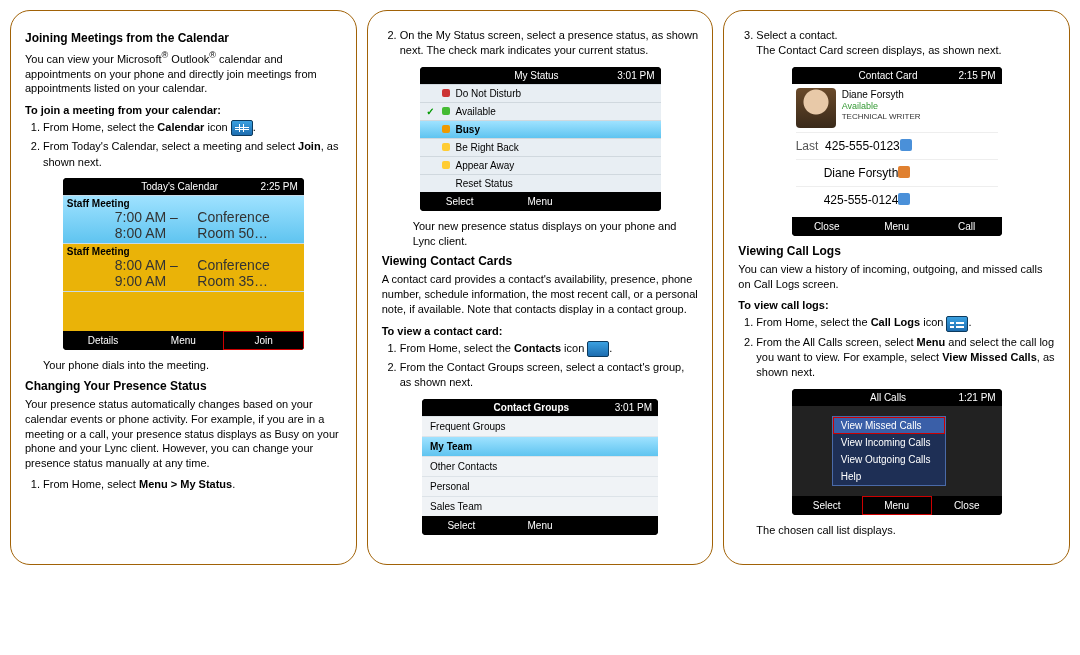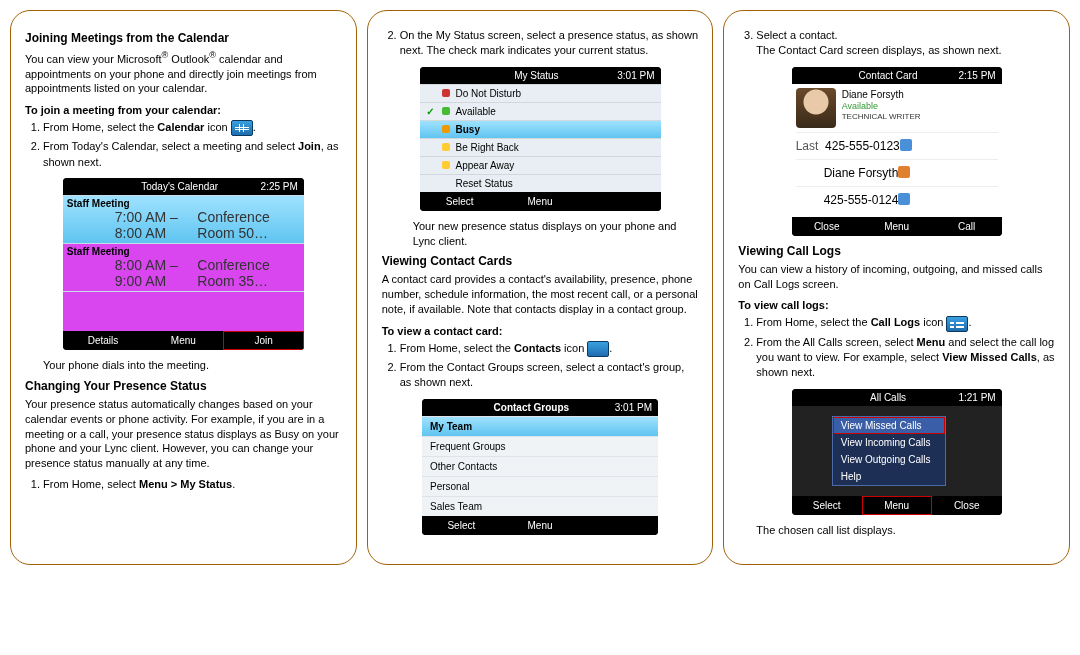--- a/index.html
+++ b/index.html
@@ -71,21 +71,21 @@
   }
   .ph-titlebar .title { flex:1; text-align:center; }
   .ph-softkeys {
     display:flex; background:#000; color:#fff;
   }
   .ph-softkeys span {
     flex:1; text-align:center; padding:4px 0; font-size:10px;
   }
   .ph-softkeys span.hl { outline:1px solid #c00; outline-offset:-1px; }
   
-  .cal-body { background:#d946ef; color:#000; }
+  .cal-body { background:#eab308; color:#000; }
   .cal-row { padding:2px 4px; border-top:1px solid #c8dbe8; }
   .cal-row.sel { background:linear-gradient(#9fe2ff,#5fc4f0); }
   .cal-title { font-weight:bold; font-size:10px; }
   .cal-sub { font-size:14px; color:#333; display:flex; justify-content:flex-end;margin-left:48px;}
   .cal-empty { height:40px; }
   
   .st-body { background:#e8eef3; color:#000; }
   .st-row { padding:3px 6px; border-top:1px solid #d0d8de; font-size:10px; display:flex; align-items:center; gap:6px;}
   .st-row.sel { background:linear-gradient(#9fe2ff,#5fc4f0); font-weight:bold;text-align:right;}
   .dot { width:8px;height:8px;border-radius:2px; }
@@ -249,22 +249,22 @@
       </li>
     </ol>
 
     <div class="phone" style="width:236px">
       <div class="cg-titlebar">
         <span style="width:20px"></span>
         <span class="t">Contact Groups</span>
         <span>3:01 PM</span>
       </div>
       <div class="cg-body">
+        <div class="cg-row">Frequent Groups</div>
         <div class="cg-row sel">My Team</div>
-        <div class="cg-row">Frequent Groups</div>
         <div class="cg-row">Other Contacts</div>
         <div class="cg-row">Personal</div>
         <div class="cg-row">Sales Team</div>
       </div>
       <div class="ph-softkeys">
         <span>Select</span>
         <span>Menu</span>
         <span></span>
       </div>
     </div>

